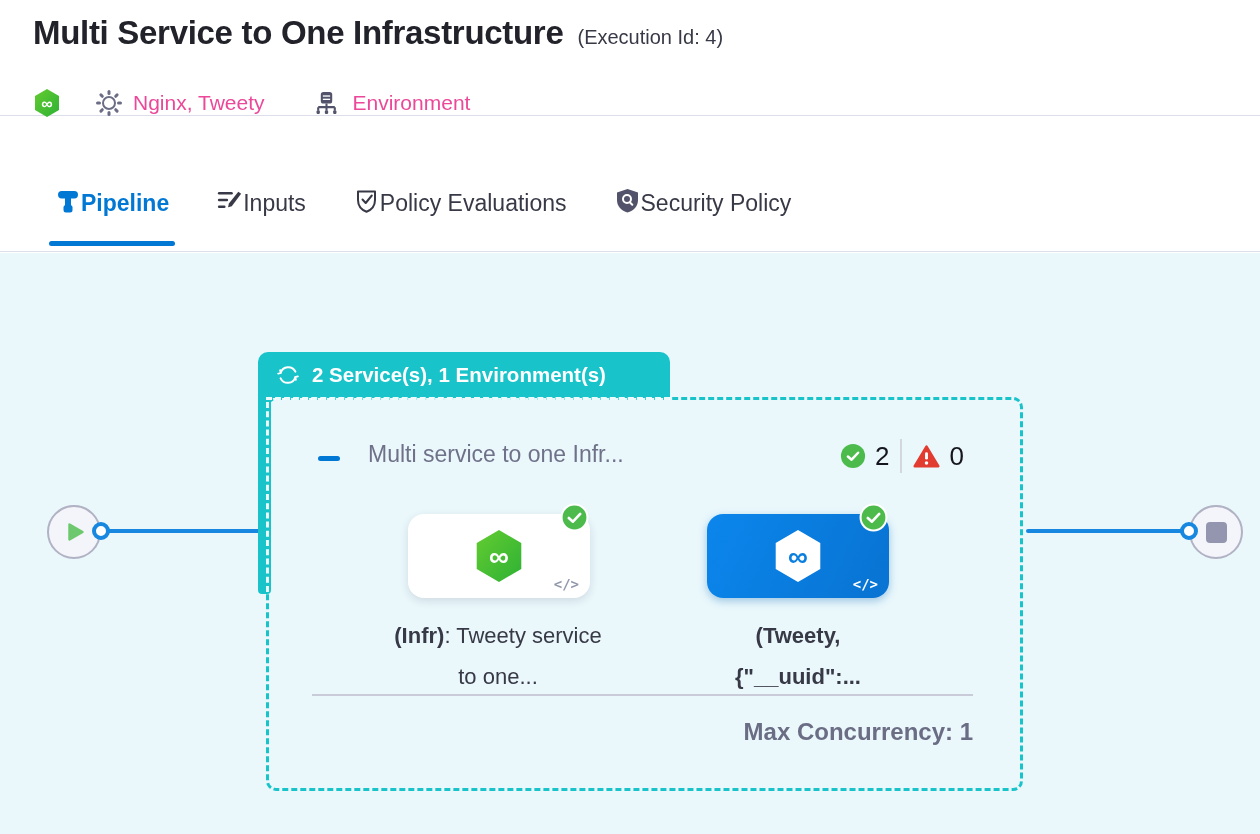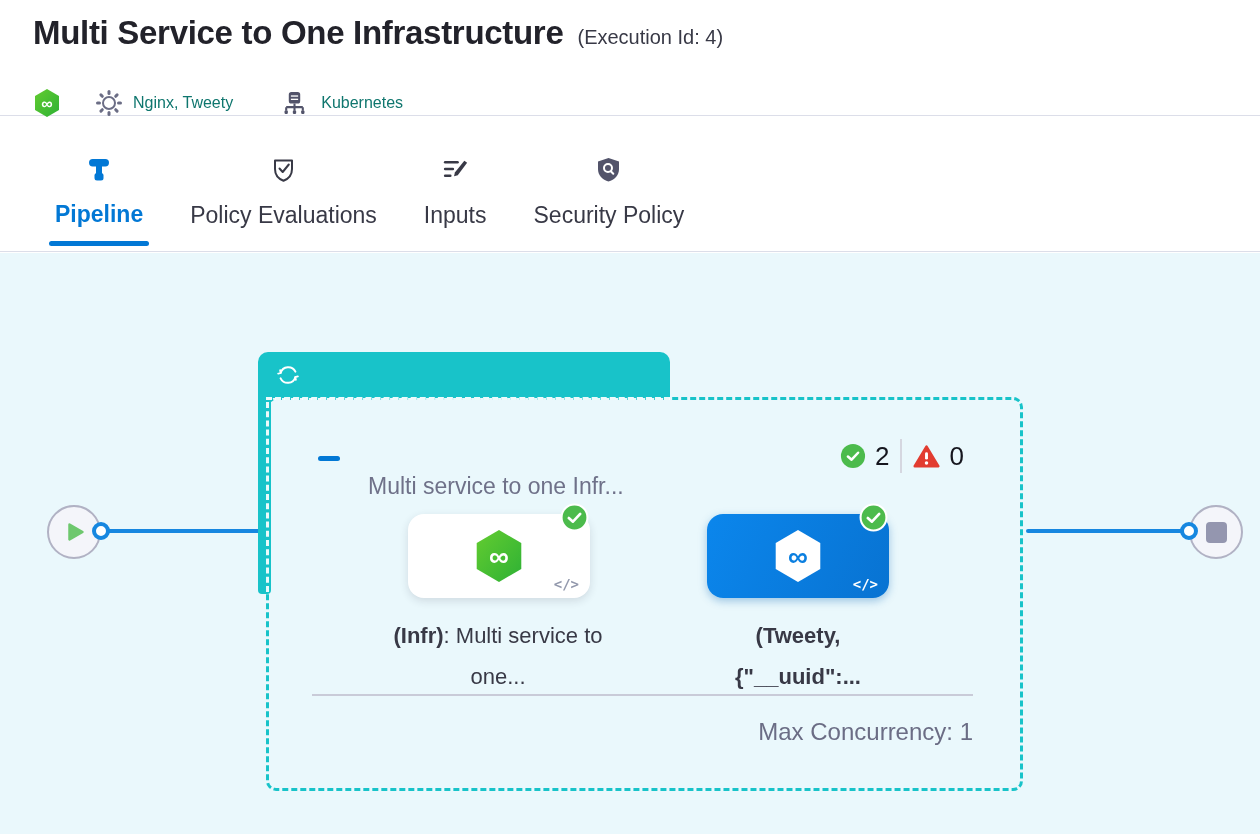--- a/index.html
+++ b/index.html
@@ -6,29 +6,29 @@
   .app{position:relative;width:1260px;height:834px;overflow:hidden;
        font-family:"Liberation Sans",sans-serif;background:#fff;color:#22222a;}
 
   
   .header{position:absolute;top:0;left:0;width:1260px;height:116px;background:#fff;
           border-bottom:1px solid #dcdee9;box-sizing:border-box;}
   .title-row{position:absolute;top:14px;left:33px;white-space:nowrap;}
   .page-title{font-size:33px;font-weight:700;color:#22222a;letter-spacing:-0.3px;}
   .exec-id{font-size:20px;font-weight:400;color:#383946;margin-left:14px;}
   .meta-row{position:absolute;top:86px;left:33px;display:flex;align-items:center;height:34px;}
-  .meta-text{font-size:16px;color:#0f766e;}
+  .meta-text{font-size:21px;color:#ec4899;}
   .mi{display:inline-flex;align-items:center;}
 
   
   .tabbar{position:absolute;top:156px;left:0;width:1260px;height:96px;background:#fff;
           border-bottom:1px solid #dcdee9;box-sizing:border-box;
           display:flex;align-items:center;padding-left:55px;gap:47px;}
-  .tab{position:relative;display:flex;align-items:center;gap:13px;height:100%;
-       font-size:23px;font-weight:500;color:#383946;cursor:pointer;flex-direction:column;}
+  .tab{position:relative;display:flex;align-items:center;height:100%;
+       font-size:23px;font-weight:500;color:#383946;cursor:pointer;}
   .tab.active{color:#0278d5;font-weight:700;}
   .tab.active::after{content:"";position:absolute;left:-6px;right:-6px;bottom:5px;height:5px;
        border-radius:3px;background:#0278d5;}
 
   
   .canvas{position:absolute;top:253px;left:0;width:1260px;height:581px;background:#eaf8fc;}
 
   .edge{position:absolute;height:4px;background:#1787e0;border-radius:2px;z-index:0;}
   .node-circle{position:absolute;width:54px;height:54px;border-radius:50%;
        background:#f4f5fa;border:2px solid #b1b2c4;box-sizing:border-box;
@@ -42,21 +42,21 @@
        gap:11px;padding-left:17px;box-sizing:border-box;color:#fff;font-size:20.5px;font-weight:600;}
   .teal-bar{position:absolute;left:258px;top:144px;width:13px;height:197px;background:#18c3c9;
        border-radius:0 0 4px 4px;z-index:2;}
   .stage-box{position:absolute;left:266px;top:144px;width:757px;height:394px;z-index:1;
        border:3px dashed #18c3c9;border-radius:10px;box-sizing:border-box;}
   .dash-top-white{position:absolute;left:266px;top:144px;width:404px;height:0;
        border-top:3px dashed rgba(255,255,255,0.92);z-index:3;}
   .dash-left-white{position:absolute;left:266px;top:149px;height:190px;width:0;
        border-left:3px dashed rgba(255,255,255,0.92);z-index:3;}
 
-  .stage-header-title{position:absolute;left:368px;top:188px;font-size:23px;color:#6f7189;z-index:2;margin-top:32px;}
+  .stage-header-title{position:absolute;left:368px;top:188px;font-size:23px;color:#6f7189;z-index:2;}
   .collapse-minus{position:absolute;left:318px;top:203px;width:22px;height:5px;border-radius:3px;
        background:#0278d5;z-index:2;cursor:pointer;}
   .stage-status{position:absolute;left:840px;top:186px;display:flex;align-items:center;z-index:2;}
   .count-num{font-size:26px;font-weight:500;color:#16161e;}
   .status-divider{width:2px;height:34px;background:#d5d7e0;margin:0 11px;}
 
   .svc-card{position:absolute;top:261px;width:182px;height:84px;border-radius:16px;z-index:2;
        display:flex;align-items:center;justify-content:center;cursor:pointer;}
   .svc-card.white{background:#fff;box-shadow:0 3px 8px rgba(40,41,61,0.14);}
   .svc-card.blue{background:linear-gradient(115deg,#0b86ec 0%,#0873d2 100%);
@@ -65,21 +65,21 @@
        font-family:"DejaVu Sans Mono",monospace;}
   .code-glyph.gray{color:#9298ac;} .code-glyph.white{color:#fff;}
   .card-check{position:absolute;top:250px;z-index:3;}
 
   .svc-label{position:absolute;top:362px;width:212px;text-align:center;font-size:22px;
        line-height:41px;color:#383946;z-index:2;}
   .svc-label b{font-weight:700;}
   .stage-footer-divider{position:absolute;left:312px;top:441px;width:661px;height:1.5px;
        background:#c9cbd8;z-index:2;}
   .max-concurrency{position:absolute;left:573px;top:465px;width:400px;text-align:right;
-       font-size:24px;font-weight:400;color:#6b6d85;z-index:2;}
+       font-size:24px;font-weight:700;color:#6b6d85;z-index:2;}
 </style>
 </head>
 <body>
 
 <div class="app">
 
   <div class="header">
     <div class="title-row">
       <span class="page-title">Multi Service to One Infrastructure</span><span class="exec-id">(Execution Id: 4)</span>
     </div>
@@ -116,54 +116,54 @@
         <svg width="27" height="27" viewBox="0 0 26 26">
           <rect x="7.5" y="2" width="11" height="11" rx="2.5" fill="#52536a"></rect>
           <line x1="9.5" y1="5.8" x2="16.5" y2="5.8" stroke="#fff" stroke-width="1.3"></line>
           <line x1="9.5" y1="9" x2="16.5" y2="9" stroke="#fff" stroke-width="1.3"></line>
           <path d="M13 13 V16.5 M5 16.5 H21 M5 16.5 V20 M13 16.5 V20 M21 16.5 V20" stroke="#52536a" stroke-width="2" fill="none"></path>
           <rect x="3.4" y="19.8" width="3.2" height="3.2" rx="0.8" fill="#52536a"></rect>
           <rect x="11.4" y="19.8" width="3.2" height="3.2" rx="0.8" fill="#52536a"></rect>
           <rect x="19.4" y="19.8" width="3.2" height="3.2" rx="0.8" fill="#52536a"></rect>
         </svg>
       </span>
-      <span class="meta-text">Kubernetes</span>
+      <span class="meta-text">Environment</span>
     </div>
   </div>
 
   <div class="tabbar">
     <div class="tab active">
       <span>
         <svg width="26" height="26" viewBox="0 0 26 26" fill="#0278d5">
           <rect x="3" y="3" width="20" height="7.5" rx="3.7"></rect>
           <rect x="10" y="8" width="6" height="11"></rect>
           <rect x="8.5" y="17" width="9" height="7.5" rx="2.5"></rect>
         </svg>
       </span>
       <span>Pipeline</span>
-    </div>
-    <div class="tab">
-      <span>
-        <svg width="27" height="27" viewBox="0 0 27 27" fill="none" stroke="#383946" stroke-width="2">
-          <path d="M5 4.5 H22 V13 C22 19 18.3 22.9 13.5 24.8 C8.7 22.9 5 19 5 13 Z" stroke-linejoin="round"></path>
-          <path d="M9.5 12.5 L12.7 16 L18.8 8.5" stroke-linecap="round" stroke-linejoin="round"></path>
-        </svg>
-      </span>
-      <span>Policy Evaluations</span>
     </div>
     <div class="tab">
       <span>
         <svg width="27" height="27" viewBox="0 0 26 26" fill="none" stroke="#383946" stroke-width="2.4" stroke-linecap="round">
           <path d="M3 6 H15"></path>
             <path d="M3 12.5 H10.5"></path>
             <path d="M3 19 H8"></path>
           <path d="M21.5 4.5 L24.2 6.6 L15.2 18.6 L11.6 19.5 L12.4 16 Z" fill="#383946" stroke="none"></path>
         </svg>
       </span>
       <span>Inputs</span>
+    </div>
+    <div class="tab">
+      <span>
+        <svg width="27" height="27" viewBox="0 0 27 27" fill="none" stroke="#383946" stroke-width="2">
+          <path d="M5 4.5 H22 V13 C22 19 18.3 22.9 13.5 24.8 C8.7 22.9 5 19 5 13 Z" stroke-linejoin="round"></path>
+          <path d="M9.5 12.5 L12.7 16 L18.8 8.5" stroke-linecap="round" stroke-linejoin="round"></path>
+        </svg>
+      </span>
+      <span>Policy Evaluations</span>
     </div>
     <div class="tab">
       <span>
         <svg width="27" height="27" viewBox="0 0 27 27">
           <path d="M13.5 2 L24 5.5 V13 C24 19.5 19.6 23.6 13.5 25.6 C7.4 23.6 3 19.5 3 13 V5.5 Z" fill="#52536a"></path>
           <circle cx="13" cy="12" r="4" fill="none" stroke="#fff" stroke-width="2"></circle>
           <line x1="16" y1="15.5" x2="18.3" y2="17.8" stroke="#fff" stroke-width="2" stroke-linecap="round"></line>
         </svg>
       </span>
       <span>Security Policy</span>
@@ -191,20 +191,21 @@
 
     <div class="loop-badge">
       <span style="display:flex;">
         <svg width="26" height="26" viewBox="0 0 26 26" fill="none" stroke="#fff" stroke-width="2" stroke-linecap="round" stroke-linejoin="round">
           <path d="M5.6 10.8 A8 8 0 0 1 20.4 9.6"></path>
           <path d="M20.4 15.2 A8 8 0 0 1 5.6 16.4"></path>
           <path d="M3.2 11.6 L5.8 10.9 L5.2 8.3"></path>
           <path d="M22.8 14.4 L20.2 15.1 L20.8 17.7"></path>
         </svg>
       </span>
+      <span>2 Service(s), 1 Environment(s)</span>
     </div>
     <div class="teal-bar"></div>
     <div class="stage-box"></div>
     <div class="dash-top-white"></div>
     <div class="dash-left-white"></div>
 
     <div class="collapse-minus"></div>
     <div class="stage-header-title">Multi service to one Infr...</div>
     <div class="stage-status">
       <span style="display:flex;margin-right:9px;">
@@ -251,21 +252,21 @@
       <span class="code-glyph white">&lt;/&gt;</span>
     </div>
     <span class="card-check" style="left:859px;">
       <svg width="29" height="29" viewBox="0 0 28 28">
         <circle cx="14" cy="14" r="12.5" fill="#4cbb4c" stroke="#fff" stroke-width="2"></circle>
         <path d="M8.5 14.5 L12.5 18 L19.5 10.5" stroke="#fff" stroke-width="2.6" fill="none" stroke-linecap="round" stroke-linejoin="round"></path>
       </svg>
     </span>
 
     <div class="svc-label" style="left:392px;">
-      <b>(Infr)</b><span>: Multi service to one...</span>
+      <b>(Infr)</b><span>: Tweety service to one...</span>
     </div>
     <div class="svc-label" style="left:692px;">
       <b>(Tweety, {"__uuid":...</b><span></span>
     </div>
 
     <div class="stage-footer-divider"></div>
     <div class="max-concurrency">Max Concurrency: 1</div>
   </div>
 </div>
 

